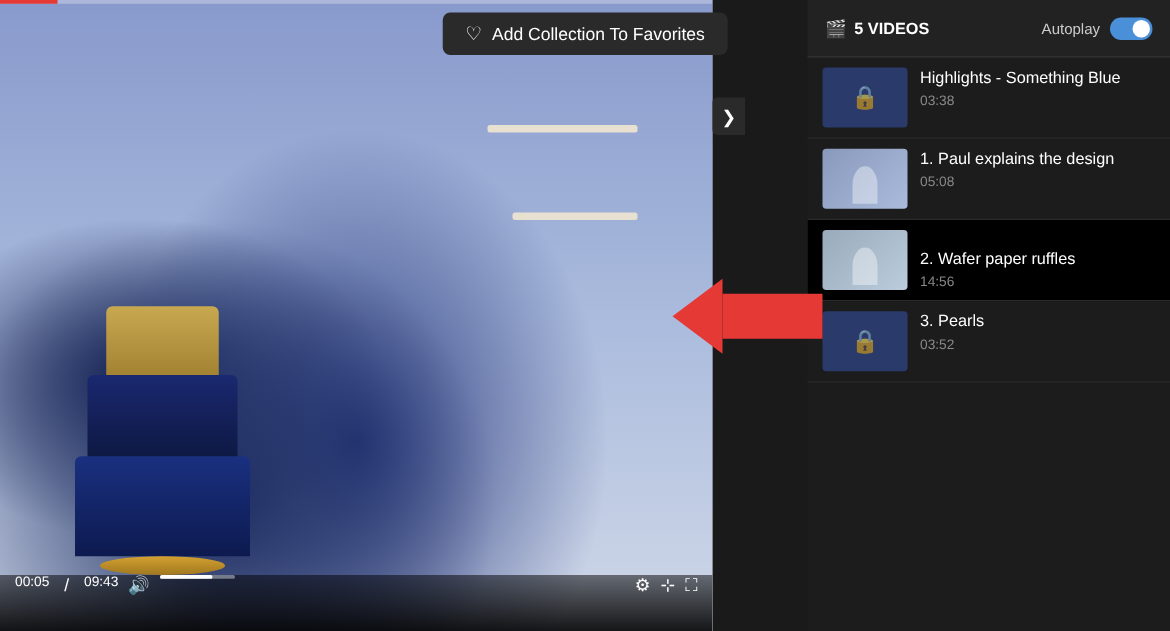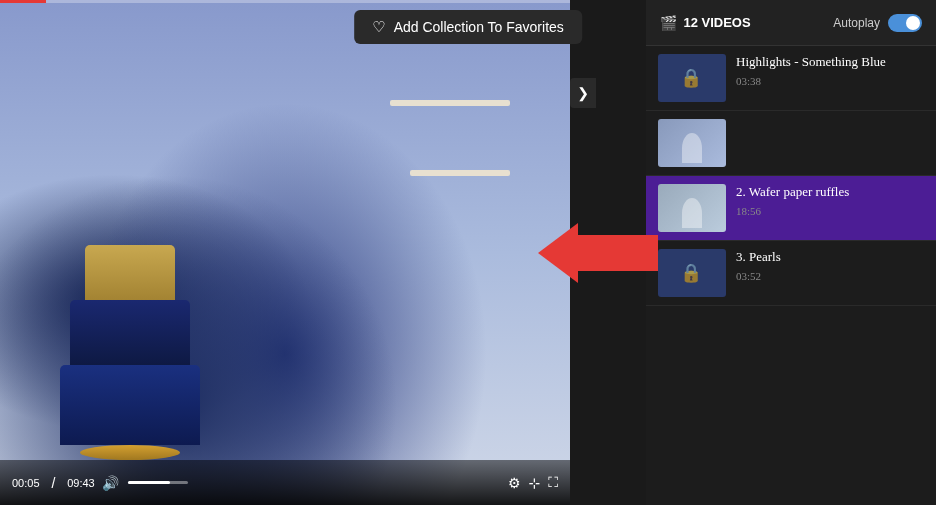--- a/index.html
+++ b/index.html
@@ -99,21 +99,20 @@
 
     
     .video-controls {
       position: absolute;
       bottom: 0;
       left: 0;
       width: 570px;
       height: 45px;
       background: linear-gradient(0deg, rgba(0,0,0,0.9) 0%, rgba(0,0,0,0.5) 100%);
       display: flex;
-      align-items: center;
       padding: 0 12px;
       gap: 8px;
     }
     .progress-bar-container {
       position: absolute;
       top: 0;
       left: 0;
       width: 570px;
       height: 3px;
       background: rgba(255,255,255,0.3);
@@ -273,21 +272,22 @@
 
     .video-item {
       display: flex;
       align-items: flex-start;
       padding: 8px 12px;
       cursor: pointer;
       border-bottom: 1px solid #2a2a2a;
       gap: 10px;
     }
     .video-item.highlighted {
-      background: #4c1d95;
+      background: #000000;
+      align-items: flex-end;
     }
 
     .video-thumb {
       width: 68px;
       height: 48px;
       flex-shrink: 0;
       border-radius: 3px;
       overflow: hidden;
       position: relative;
       background: #333;
@@ -319,21 +319,20 @@
       transform: translateX(-50%);
       width: 20px;
       height: 30px;
       background: rgba(255,255,255,0.4);
       border-radius: 50% 50% 0 0;
     }
 
     .video-info {
       flex: 1;
       min-width: 0;
-      font-family: Liberation Serif, serif;
     }
     .video-title {
       color: #fff;
       font-size: 13px;
       line-height: 1.3;
       margin-bottom: 4px;
     }
     .video-duration {
       color: #888;
       font-size: 11px;
@@ -408,21 +407,21 @@
 
   <div class="toggle-btn">
     <span>❯</span>
   </div>
 
   <div class="sidebar-panel">
 
     <div class="sidebar-header">
       <div class="video-count">
         <span class="video-count-icon">🎬</span>
-        <span>12 VIDEOS</span>
+        <span>5 VIDEOS</span>
       </div>
       <div class="autoplay-section">
         <span class="autoplay-label">Autoplay</span>
         <div class="toggle-switch">
           <div class="toggle-knob"></div>
         </div>
       </div>
     </div>
 
     <div class="video-list">
@@ -434,29 +433,33 @@
         <div class="video-info">
           <div class="video-title">Highlights - Something Blue</div>
           <div class="video-duration">03:38</div>
         </div>
       </div>
 
       <div class="video-item">
         <div class="video-thumb thumb-img-1">
           <div class="thumb-person"></div>
         </div>
+        <div class="video-info">
+          <div class="video-title">1. Paul explains the design</div>
+          <div class="video-duration">05:08</div>
+        </div>
       </div>
 
       <div class="video-item highlighted">
         <div class="video-thumb thumb-img-2">
           <div class="thumb-person"></div>
         </div>
         <div class="video-info">
           <div class="video-title">2. Wafer paper ruffles</div>
-          <div class="video-duration">18:56</div>
+          <div class="video-duration">14:56</div>
         </div>
       </div>
 
       <div class="video-item">
         <div class="video-thumb thumb-locked">
           <span class="lock-icon">🔒</span>
         </div>
         <div class="video-info">
           <div class="video-title">3. Pearls</div>
           <div class="video-duration">03:52</div>

